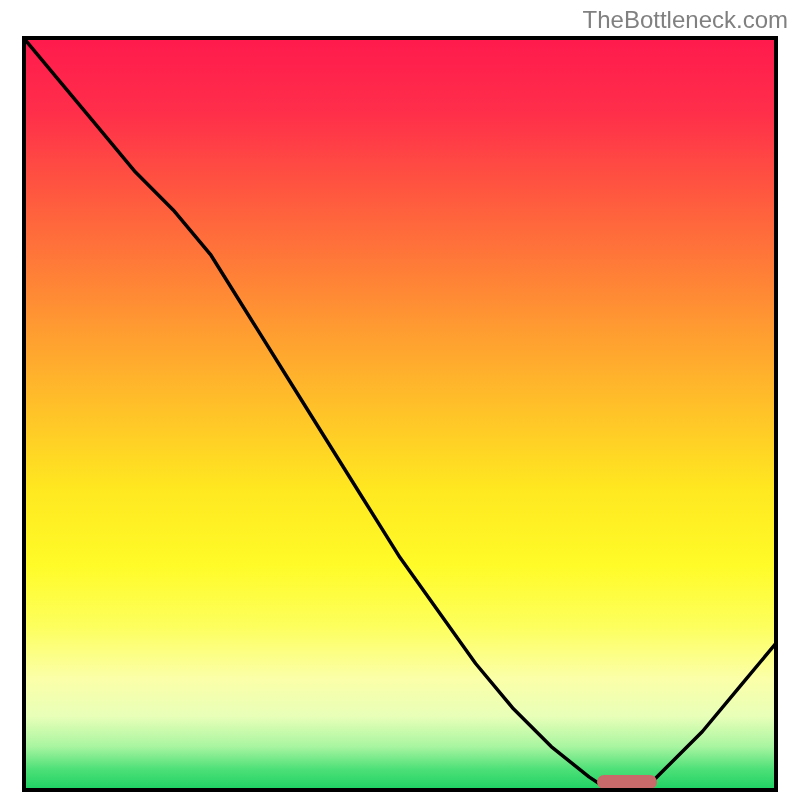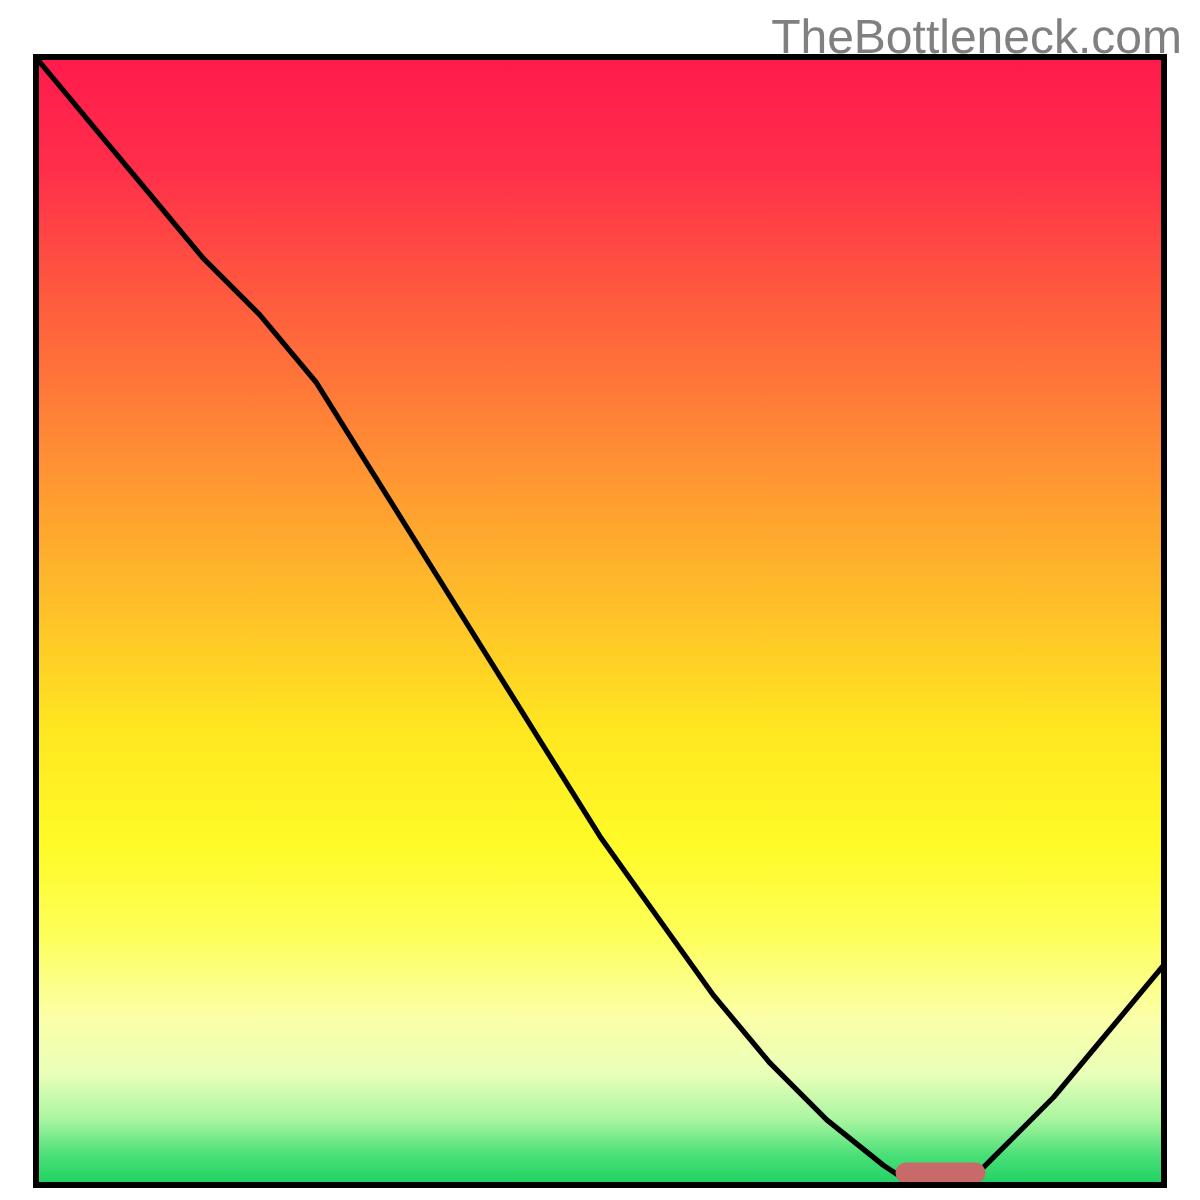--- a/index.html
+++ b/index.html
@@ -8,21 +8,21 @@
     height: 800px;
     background: #ffffff;
     font-family: Arial, Helvetica, sans-serif;
     position: relative;
     overflow: hidden;
   }
   .watermark {
     position: absolute;
     top: 6px;
     right: 12px;
-    font-size: 32px;
+    font-size: 24px;
     color: #808080;
     font-weight: 500;
     z-index: 10;
   }
   .chart-container {
     position: absolute;
     top: 36px;
     left: 22px;
     width: 756px;
     height: 756px;

